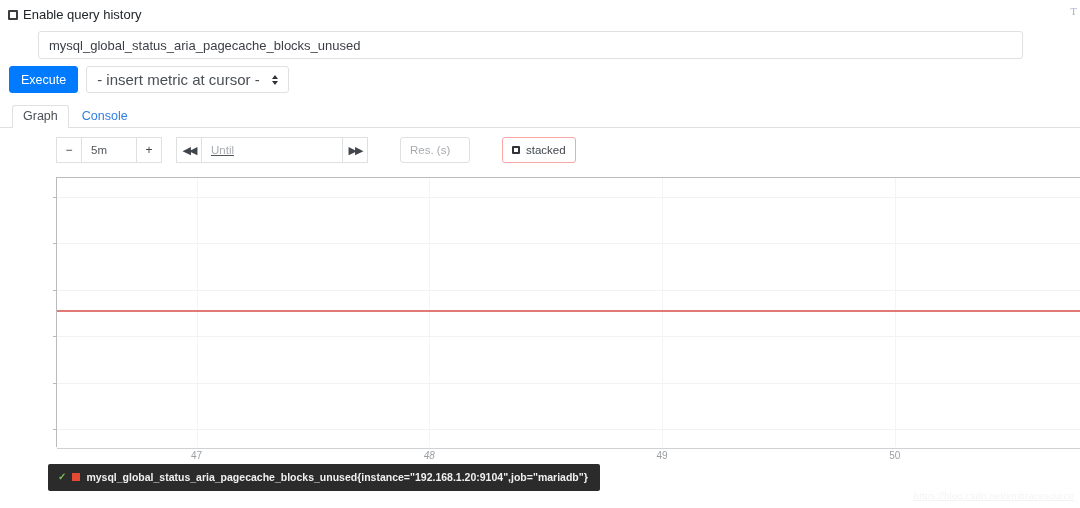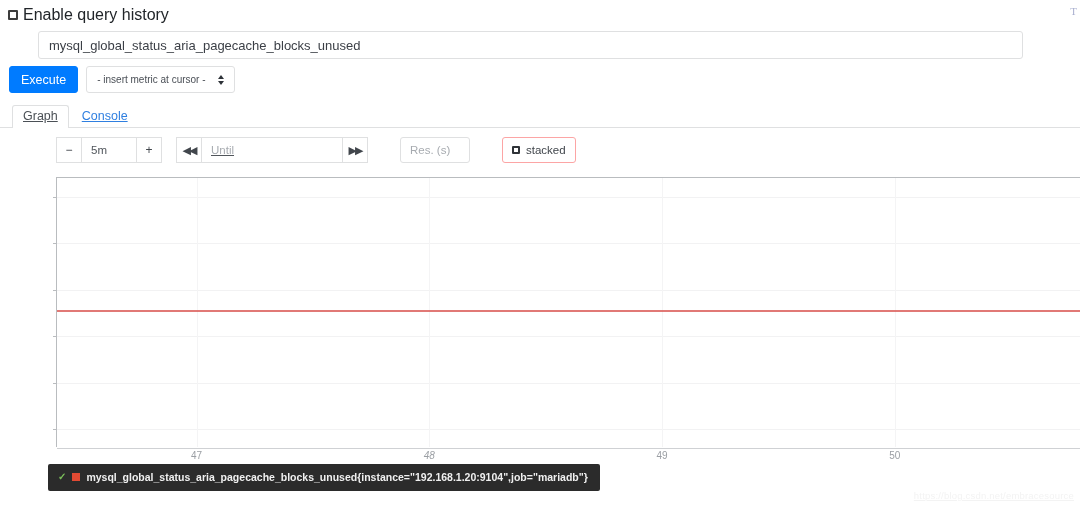--- a/index.html
+++ b/index.html
@@ -23,21 +23,21 @@
   }
   .cb {
     width: 10px; height: 10px;
     border: 2px solid #3c3c3c;
     border-radius: 1px;
     background: #ffffff;
     display: inline-block;
     flex: 0 0 auto;
   }
   .history-label {
-    font-size: 16px; color: #212529; line-height: 12px;
+    font-size: 13px; color: #212529; line-height: 12px;
     white-space: nowrap;
   }
 
   
   .query-input {
     position: absolute; left: 9px; top: 31px;
     width: 985px; height: 28px;
     border: 1px solid #dfe0e1;
     border-radius: 3px;
     background: #ffffff;
@@ -67,21 +67,21 @@
     cursor: pointer;
     white-space: nowrap;
   }
   .metric-select {
     margin-left: 8px;
     height: 27px;
     border: 1px solid #dfe0e1;
     border-radius: 3px;
     background: #ffffff;
     color: #4a4f56;
-    font-size: 10px;
+    font-size: 15px;
     font-family: "Liberation Sans", sans-serif;
     padding: 0 10px;
     display: flex; align-items: center; gap: 12px;
     cursor: pointer;
     white-space: nowrap;
   }
   .caret-updown {
     display: inline-flex; flex-direction: column;
     align-items: center; justify-content: center;
     gap: 2px; color: #2d3238;
@@ -106,21 +106,20 @@
   .tab {
     font-size: 12.5px;
     padding: 3px 10px 4px 10px;
     line-height: 15px;
     cursor: pointer;
     border: 1px solid transparent;
     border-bottom: none;
     border-radius: 3px 3px 0 0;
     position: relative;
     top: 1px;
-    text-decoration: underline;
   }
   .tab.active {
     color: #4b5056;
     background: #ffffff;
     border-color: #dfe0e1 #dfe0e1 #ffffff;
   }
   .tab.link { color: #2f7fe0; }
 
   
   .controls {

